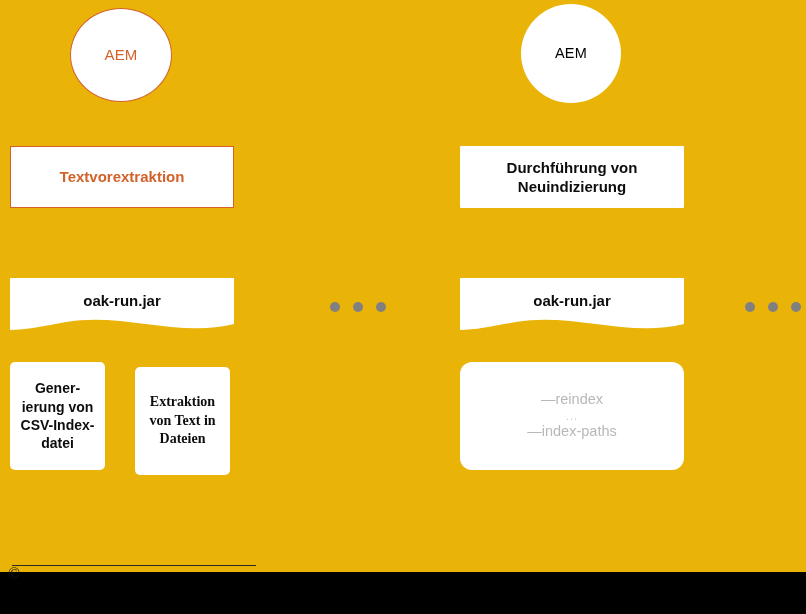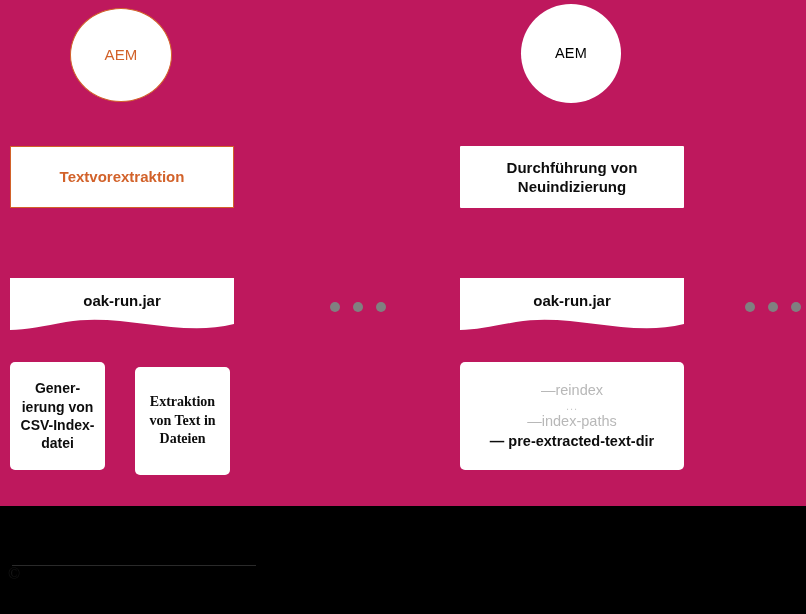--- a/index.html
+++ b/index.html
@@ -15,22 +15,22 @@
     overflow: hidden;
     font-family: "Liberation Sans", "DejaVu Sans", sans-serif;
     color: #ffffff;
     -webkit-font-smoothing: antialiased;
   }
 
   .canvas {
     position: absolute;
     left: 0; top: 0;
     width: 806px;
-    height: 506px;
-    background: #be185d;
+    height: 572px;
+    background: #eab308;
   }
 
   
   .node-circle {
     position: absolute;
     border-radius: 50%;
     display: flex;
     align-items: center;
     justify-content: center;
     box-sizing: border-box;
@@ -156,21 +156,21 @@
 
   
   .param-box {
     position: absolute;
     left: 460px;
     top: 362px;
     width: 224px;
     height: 108px;
     box-sizing: border-box;
     background: #ffffff;
-    border-radius: 5px;
+    border-radius: 12px;
     display: flex;
     flex-direction: column;
     align-items: center;
     justify-content: center;
   }
   .param-line {
     text-align: center;
     line-height: 1.35;
     white-space: nowrap;
   }
@@ -278,21 +278,20 @@
     <svg viewBox="0 0 224 58" preserveAspectRatio="none">
       <path d="M0,0 H224 V46 C168,60 112,34 56,44 C34,48 16,52 0,52 Z" fill="#ffffff"></path>
     </svg>
     <span class="doc-label">oak-run.jar</span>
   </div>
 
   <div class="param-box">
     <span class="param-line muted">—reindex</span>
     <span class="param-line ellipsis">...</span>
     <span class="param-line muted">—index-paths</span>
-    <span class="param-line strong">— pre-extracted-text-dir</span>
   </div>
 
   <div class="dot-group dots-right">
     <span class="dot"></span>
     <span class="dot"></span>
     <span class="dot"></span>
   </div>
 
   <div class="footer-rule"></div>
   <span class="footer-mark">©</span>

